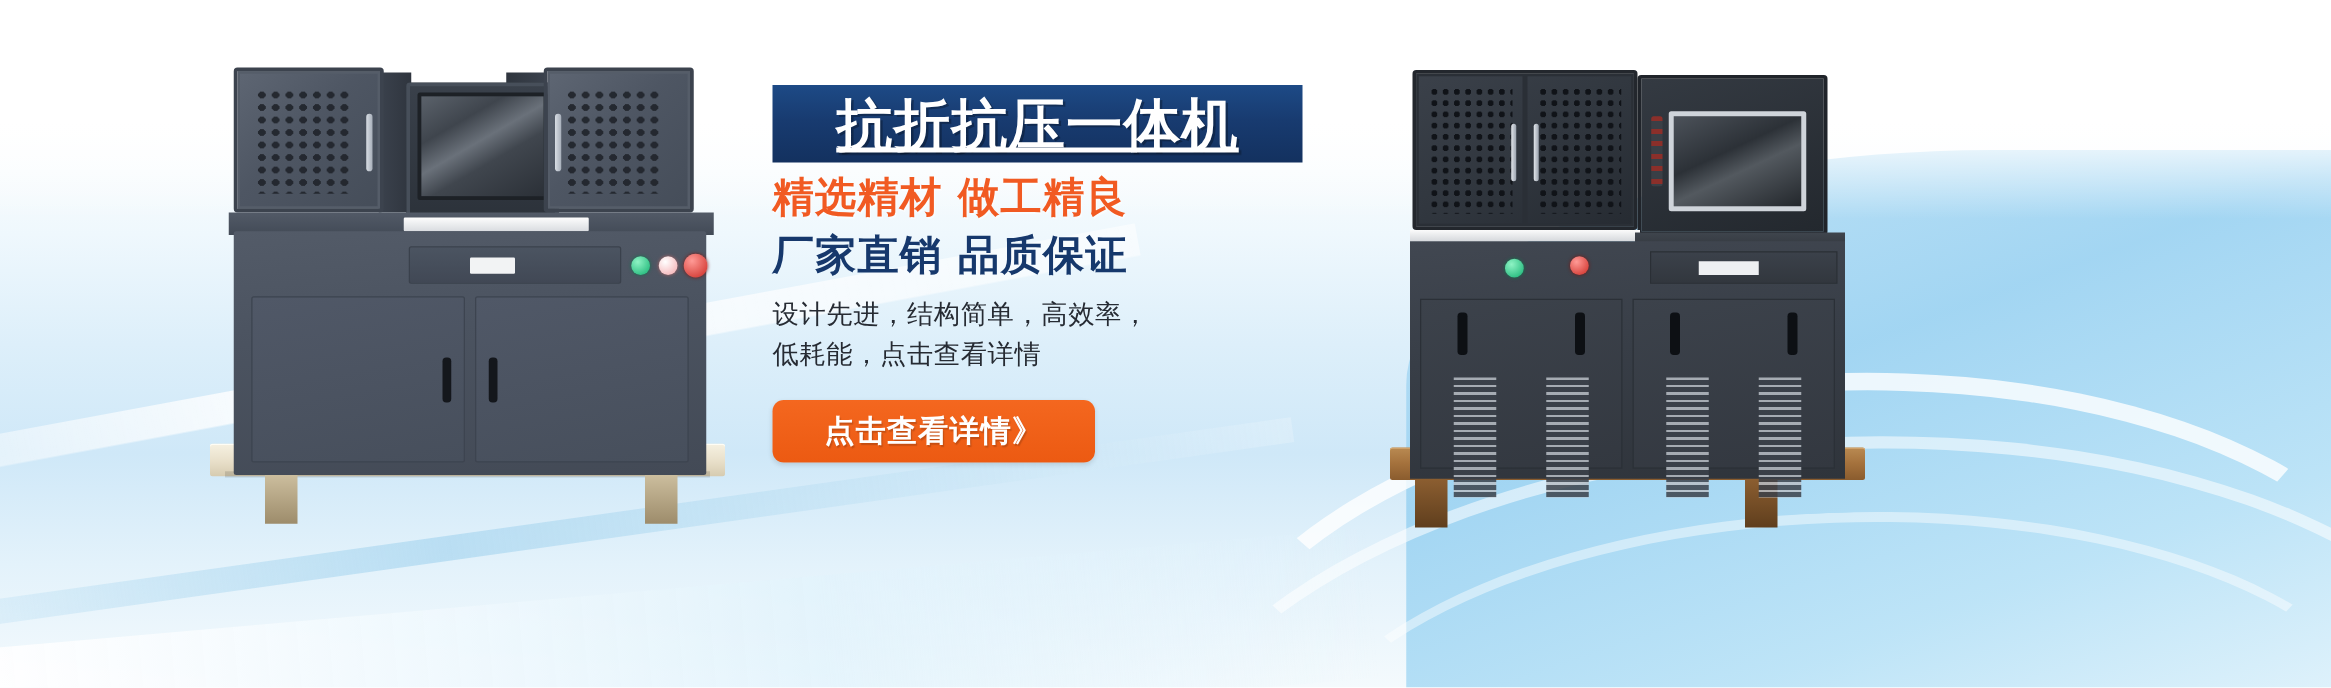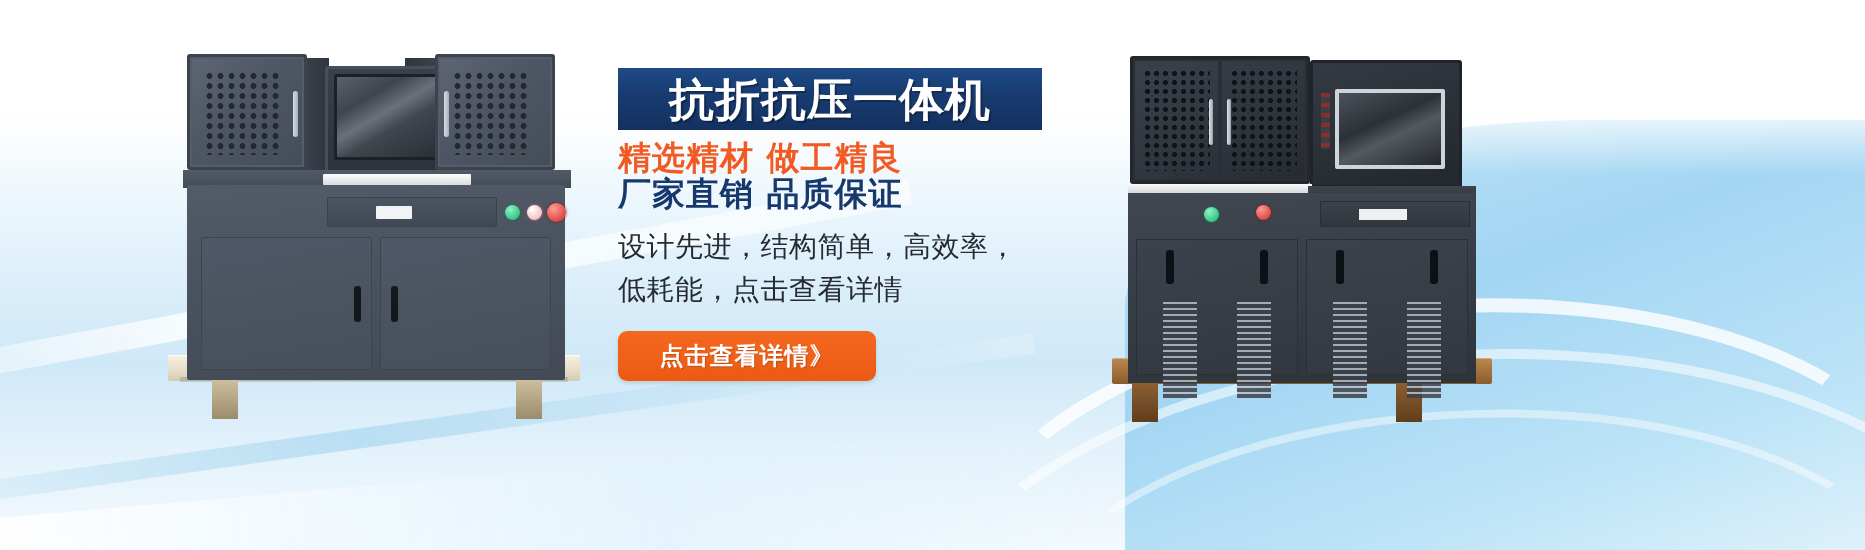--- a/index.html
+++ b/index.html
@@ -213,32 +213,33 @@
   #copy { position:absolute; left:618px; top:68px; width:470px; }
   #title-bar {
     width:424px; height:62px;
     background:linear-gradient(180deg,#1d4a86 0%,#183b70 45%,#13315f 100%);
     display:flex; align-items:center; justify-content:center;
   }
   #title-text {
     color:#ffffff; font-size:45px; font-weight:bold; letter-spacing:1px;
     line-height:1; white-space:nowrap;
     text-shadow:2px 2px 0 rgba(0,0,0,.28);
+    text-decoration:underline;
   }
   #tagline-1 {
     margin-top:10px; color:#f15a22; font-size:33px; font-weight:bold;
     letter-spacing:1px; white-space:nowrap; line-height:1.1;
     text-shadow:1px 1px 0 rgba(255,255,255,.5);
   }
   #tagline-2 {
-    color:#16386c; font-size:33px; font-weight:bold;
+    margin-top:10px; color:#16386c; font-size:33px; font-weight:bold;
     letter-spacing:1px; white-space:nowrap; line-height:1.1;
   }
   .desc {
-    color:#262b33; font-size:28px; letter-spacing:.5px; white-space:nowrap;
+    color:#262b33; font-size:21px; letter-spacing:.5px; white-space:nowrap;
     line-height:1.55;
   }
   #desc-1 { margin-top:12px; }
   #cta-button {
     margin-top:20px; width:258px; height:50px;
     background:linear-gradient(180deg,#f4671f 0%,#ec5a12 100%);
     border-radius:9px; display:flex; align-items:center; justify-content:center;
     cursor:pointer; box-shadow:0 2px 4px rgba(0,0,0,.12);
   }
   #cta-label {

